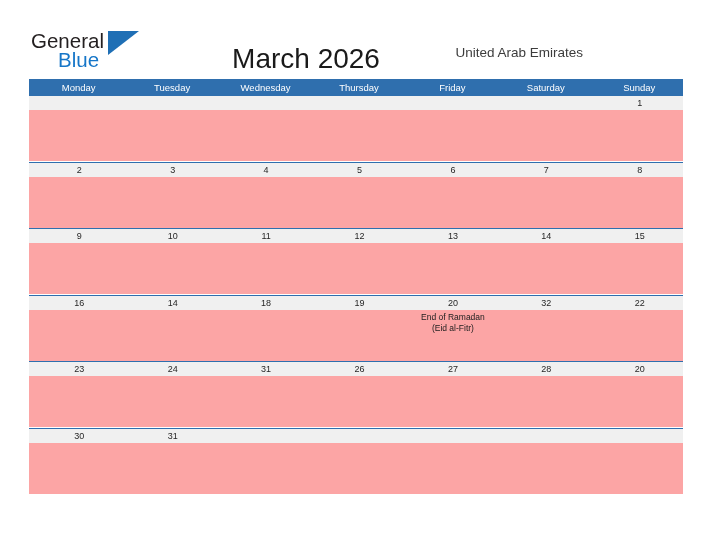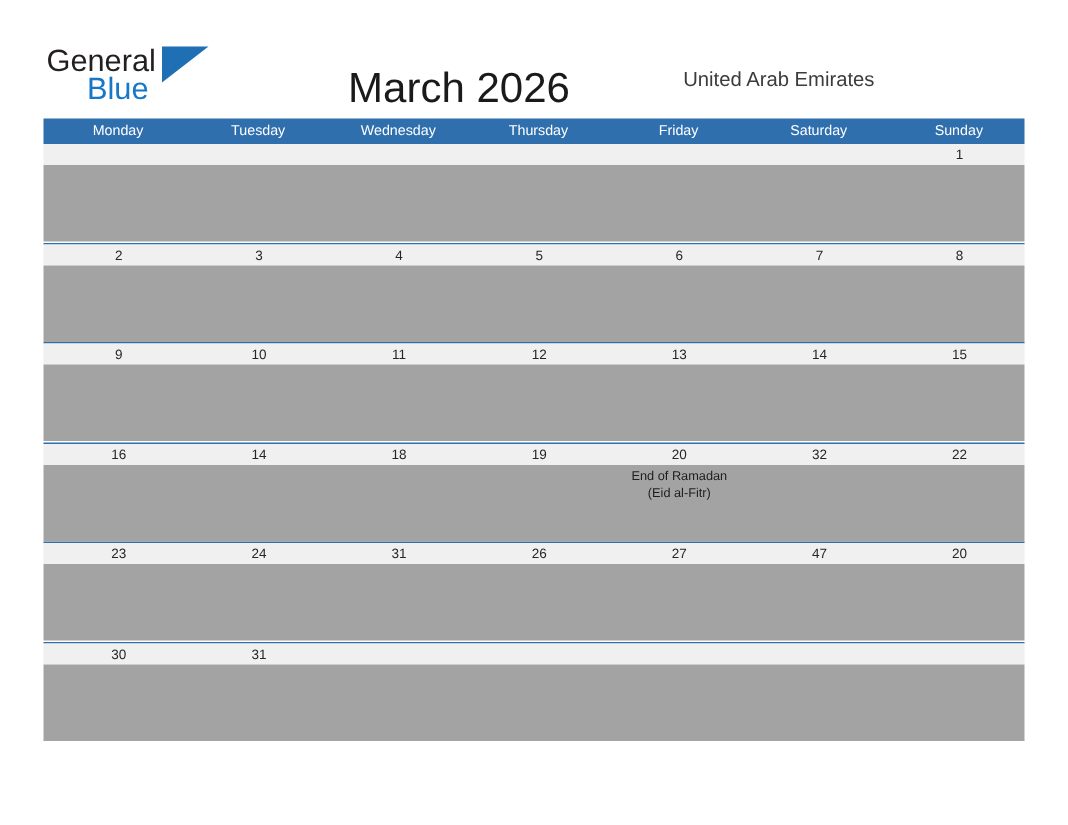--- a/index.html
+++ b/index.html
@@ -126,21 +126,21 @@
     padding-left: 7px;
     font-size: 9px;
     line-height: 14px;
     color: #262626;
     font-family: "Liberation Sans", sans-serif;
   }
 
   .events-band {
     display: flex;
     height: 51px;
-    background: #a3a3a3;
+    background: #fca5a5;
   }
   .event-cell {
     flex: 1 1 0;
     box-sizing: border-box;
     padding-left: 7px;
     padding-top: 2px;
     font-size: 8.5px;
     line-height: 11.5px;
     color: #1d1d1d;
     font-family: "Liberation Sans", sans-serif;
@@ -259,21 +259,21 @@
     </div>
   </div>
 
   <div class="week-row">
     <div class="day-band">
       <div class="day-cell">23</div>
       <div class="day-cell">24</div>
       <div class="day-cell">31</div>
       <div class="day-cell">26</div>
       <div class="day-cell">27</div>
-      <div class="day-cell">47</div>
+      <div class="day-cell">28</div>
       <div class="day-cell">20</div>
     </div>
     <div class="events-band">
       <div class="event-cell"></div>
       <div class="event-cell"></div>
       <div class="event-cell"></div>
       <div class="event-cell"></div>
       <div class="event-cell"></div>
       <div class="event-cell"></div>
       <div class="event-cell"></div>

